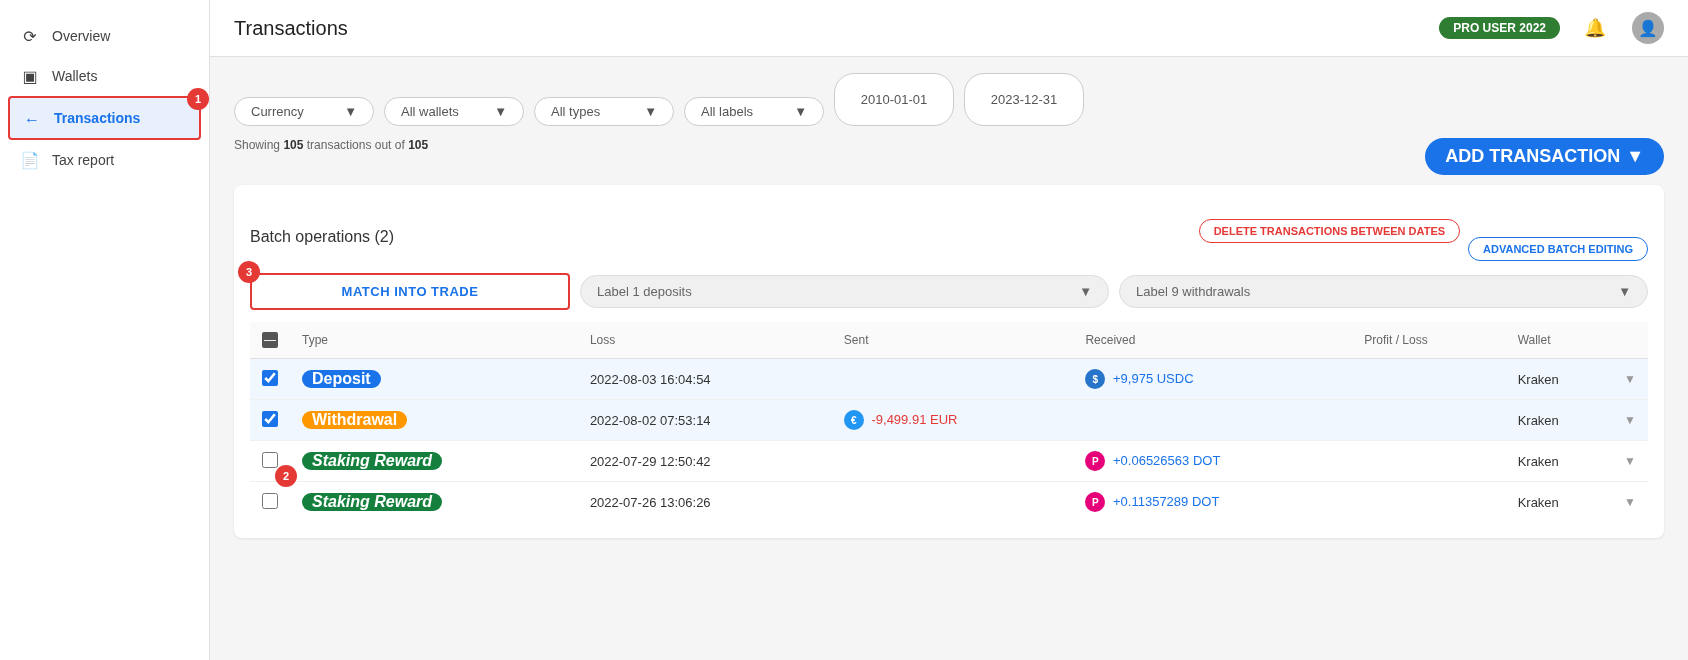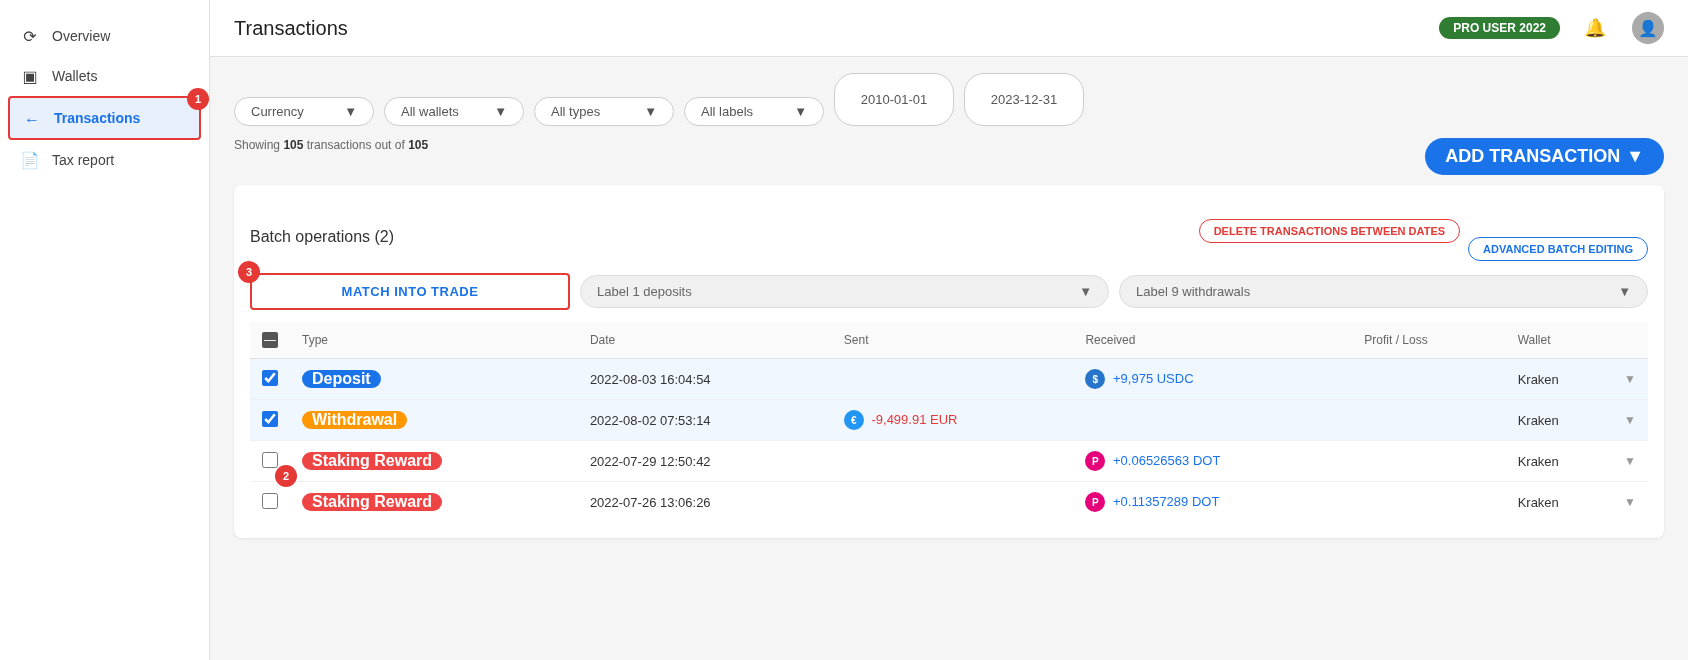--- a/index.html
+++ b/index.html
@@ -57,21 +57,21 @@
     .tx-table tr:last-child td { border-bottom: none; }
 
     .checkbox-cell { width: 40px; text-align: center; }
     .checkbox { width: 16px; height: 16px; cursor: pointer; accent-color: #1a73e8; }
     .checkbox-dash { width: 16px; height: 16px; background: #555; border-radius: 2px; display: flex; align-items: center; justify-content: center; color: #fff; font-size: 12px; cursor: pointer; }
 
     
     .badge { display: inline-block; border-radius: 12px; padding: 0 10px; font-size: 16px; font-weight: 600; }
     .badge-deposit { background: #1a73e8; color: #fff; }
     .badge-withdrawal { background: #ff9800; color: #fff; }
-    .badge-staking { background: #ef4444; color: #fff; }
+    .badge-staking { background: #15803d; color: #fff; font-style: italic; }
 
     
     .row-selected { background: #f0f7ff; }
 
     
     .val-positive { color: #1a73e8; font-weight: 500; }
     .val-negative { color: #e53935; font-weight: 500; }
 
     .coin-icon { width: 20px; height: 20px; border-radius: 50%; display: inline-flex; align-items: center; justify-content: center; font-size: 10px; font-weight: bold; margin-right: 4px; }
     .coin-usdc { background: #2775ca; color: #fff; }
@@ -181,21 +181,21 @@
       </div>
 
       <div class="table-wrapper">
         <table class="tx-table">
           <thead>
             <tr>
               <th class="checkbox-cell">
                 <div class="checkbox-dash">—</div>
               </th>
               <th>Type</th>
-              <th>Date</th>
+              <th>Loss</th>
               <th>Sent</th>
               <th>Received</th>
               <th>Profit / Loss</th>
               <th>Wallet</th>
             </tr>
           </thead>
           <tbody id="tx-tbody">
 
             <tr class="row-selected" style="position:relative;">
               <td class="checkbox-cell" style="position:relative;">

